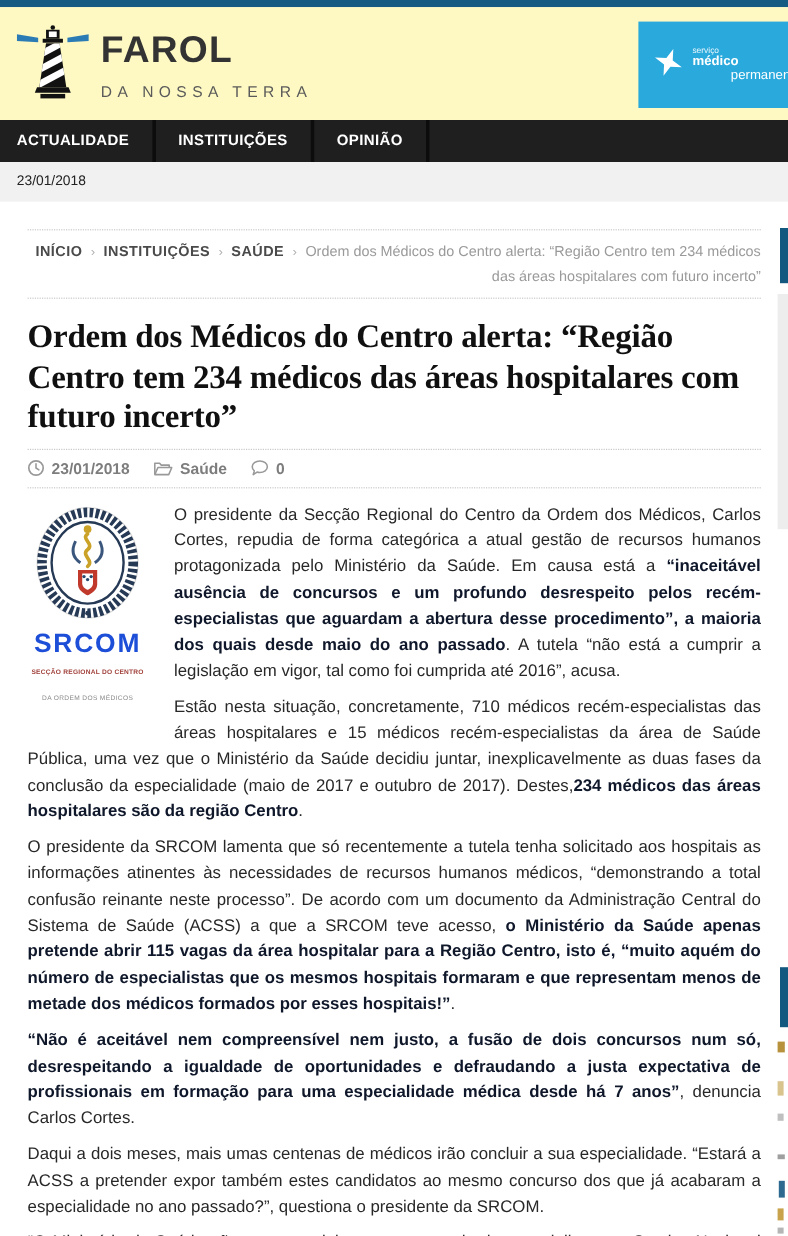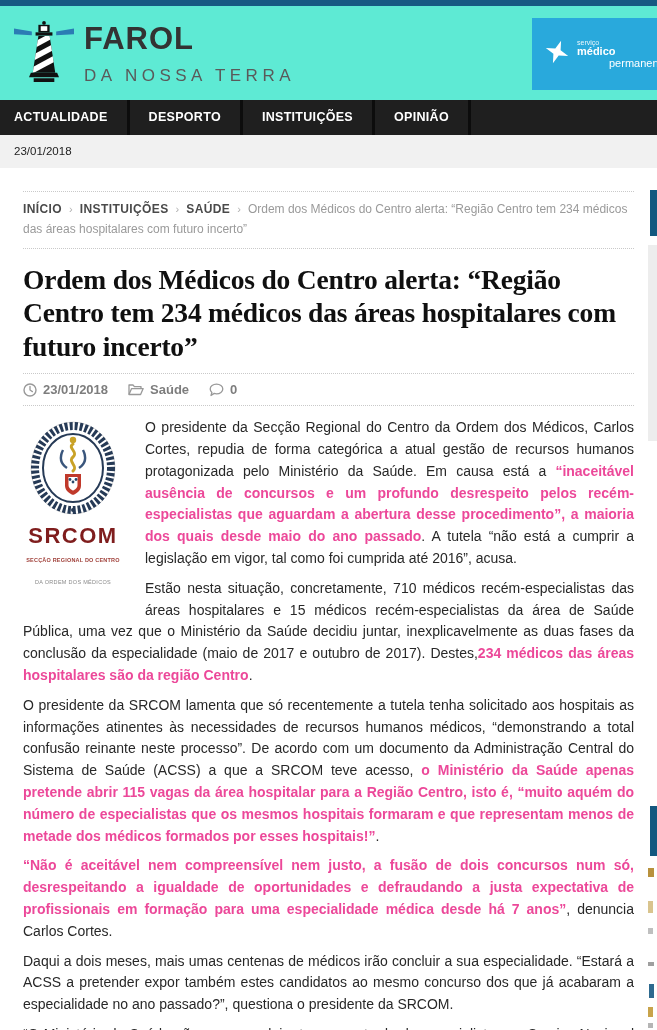--- a/index.html
+++ b/index.html
@@ -2,24 +2,24 @@
 <html><head>
 <meta charset="utf-8">
 <style>
   * { margin:0; padding:0; box-sizing:border-box; }
   html,body { width:657px; height:1030px; background:#fff; overflow:hidden;
               font-family:"Liberation Sans", sans-serif; position:relative; }
 
   .top-accent { height:6px; background:#175a82; }
 
   
-  .header { position:relative; height:94px; background:#5eead4; }
+  .header { position:relative; height:94px; background:#fef9c3; }
   .brand { position:absolute; left:14px; top:14px; display:flex; align-items:center; gap:10px; cursor:pointer; }
   .brand-text .name { font-size:31px; font-weight:bold; color:#333; letter-spacing:1px; line-height:1; }
-  .brand-text .tagline { font-size:17px; color:#5a5a5a; letter-spacing:4.5px; margin-top:12px; }
+  .brand-text .tagline { font-size:13px; color:#5a5a5a; letter-spacing:4.5px; margin-top:12px; }
 
   .ad-banner { position:absolute; left:532px; top:12px; width:160px; height:72px;
                background:#29a9dc; color:#fff; display:flex; align-items:center;
                padding:0 0 0 12px; overflow:hidden; cursor:pointer; }
   .ad-logo-text { margin-left:7px; line-height:1.05; }
   .ad-logo-text .t1 { font-size:7px; opacity:.9; }
   .ad-logo-text .t2 { font-size:11px; font-weight:bold; }
   .ad-logo-text .t3 { font-size:11px;padding-left:32px; }
   .ad-right { margin-left:16px; white-space:nowrap; }
   .ad-right .h { font-size:11px; font-weight:bold; letter-spacing:.3px; }
@@ -34,44 +34,44 @@
   .nav-fill { flex:1; background:#1f1f1f; }
 
   
   .date-bar { height:33px; background:#f1f1f1; font-size:11.5px; color:#222;
               line-height:33px; padding-left:14px; }
 
   .content { padding:0 23px; }
 
   
   .breadcrumb { margin-top:23px; border-top:1px dotted #c9c9c9; border-bottom:1px dotted #c9c9c9;
-                padding:7px 0 8px; font-size:12px; line-height:1.7; color:#9a9a9a; }
+                padding:7px 0 8px; font-size:12px; line-height:1.7; color:#9a9a9a;text-align:right; }
   .crumb { color:#4a4a4a; font-weight:bold; letter-spacing:.4px; cursor:pointer; }
   .crumb-sep { color:#b0b0b0; margin:0 7px; font-size:11px; }
 
   
   .page-title { font-family:"Liberation Serif", serif; font-size:27.5px; font-weight:bold;
                 color:#101010; line-height:33.5px; margin-top:14px; letter-spacing:-.2px; }
 
   
   .meta { margin-top:10px; border-top:1px dotted #c9c9c9; border-bottom:1px dotted #c9c9c9;
           padding:8px 0; display:flex; align-items:center; gap:20px;
           color:#7d7d7d; font-size:13px; font-weight:bold; }
   .meta-item { display:flex; align-items:center; gap:6px; }
   .meta svg { display:block; }
   .meta-link { cursor:pointer; }
 
   
   .article { margin-top:11px; font-size:14px; line-height:21.8px; text-align:justify; color:#282828; }
   .article p { margin:0 0 8px; }
   .srcom { float:left; width:96px; margin:3px 24px 14px 2px; text-align:center; }
-  .srcom .acr { font-size:22px; font-weight:bold; color:#7f1d1d; letter-spacing:1.5px; line-height:1.1; margin-top:1px; }
+  .srcom .acr { font-size:22px; font-weight:bold; color:#1d4ed8; letter-spacing:1.5px; line-height:1.1; margin-top:1px; }
   .srcom .l1 { font-size:5.5px; font-weight:bold; color:#a0403a; letter-spacing:.2px; margin-top:2px; }
   .srcom .l2 { font-size:5.5px; color:#8a8a8a; letter-spacing:.3px; }
-  .article b { color:#ec4899; }
+  .article b { color:#0f172a; }
 
   
   .frag { position:absolute; }
 </style>
 </head>
 <body>
 
 <div class="top-accent"></div>
 
 <header class="header">
@@ -119,21 +119,20 @@
     <span class="ad-right">
       <div class="h">VÁ AO M</div>
       <div class="s">CHAME O</div>
       <div class="s">E ACOMP</div>
     </span>
   </div>
 </header>
 
 <nav class="nav">
   <div class="nav-item">ACTUALIDADE</div>
-  <div class="nav-item">DESPORTO</div>
   <div class="nav-item">INSTITUIÇÕES</div>
   <div class="nav-item">OPINIÃO</div>
   <div class="nav-fill"></div>
 </nav>
 
 <div class="date-bar">
   <span>23/01/2018</span>
 </div>
 
 <div class="content">

